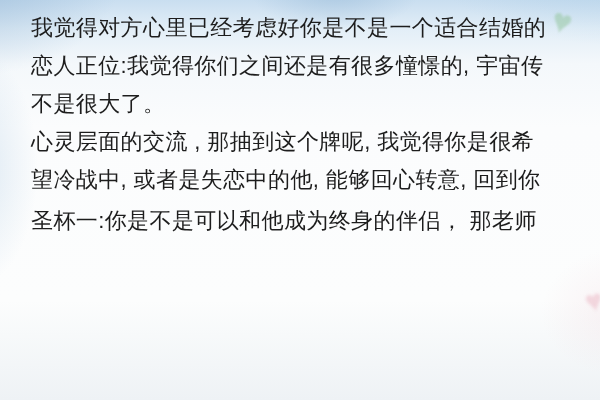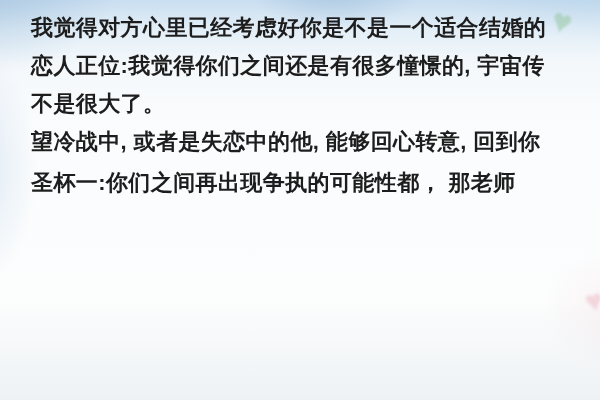--- a/index.html
+++ b/index.html
@@ -44,37 +44,38 @@
     filter: blur(1.6px);
   }
   .text-block {
     position: absolute;
     left: 31px;
     top: 9px;
     width: 548px;
     color: #1d1d1d;
     font-size: 22px;
     line-height: 38px;
-    font-weight: 700;
+    font-weight: 400;
     letter-spacing: 0.4px;
     white-space: nowrap;
   }
   .line { height: 38px; }
   .line:last-child { margin-top: 3px; }
 </style>
 </head>
 <body>
 
 <div class="canvas">
 
   <span class="heart heart-green">♥</span>
 
   <span class="heart heart-pink">♥</span>
 
   <div class="text-block">
     <div class="line">我觉得对方心里已经考虑好你是不是一个适合结婚的</div>
     <div class="line">恋人正位:我觉得你们之间还是有很多憧憬的, 宇宙传</div>
     <div class="line">不是很大了。</div>
+    <div class="line">心灵层面的交流 , 那抽到这个牌呢, 我觉得你是很希</div>
     <div class="line">望冷战中, 或者是失恋中的他, 能够回心转意, 回到你</div>
-    <div class="line">圣杯一:你们之间再出现争执的可能性都， 那老师</div>
+    <div class="line">圣杯一:你是不是可以和他成为终身的伴侣， 那老师</div>
   </div>
 
 </div>
 
 </body></html>

